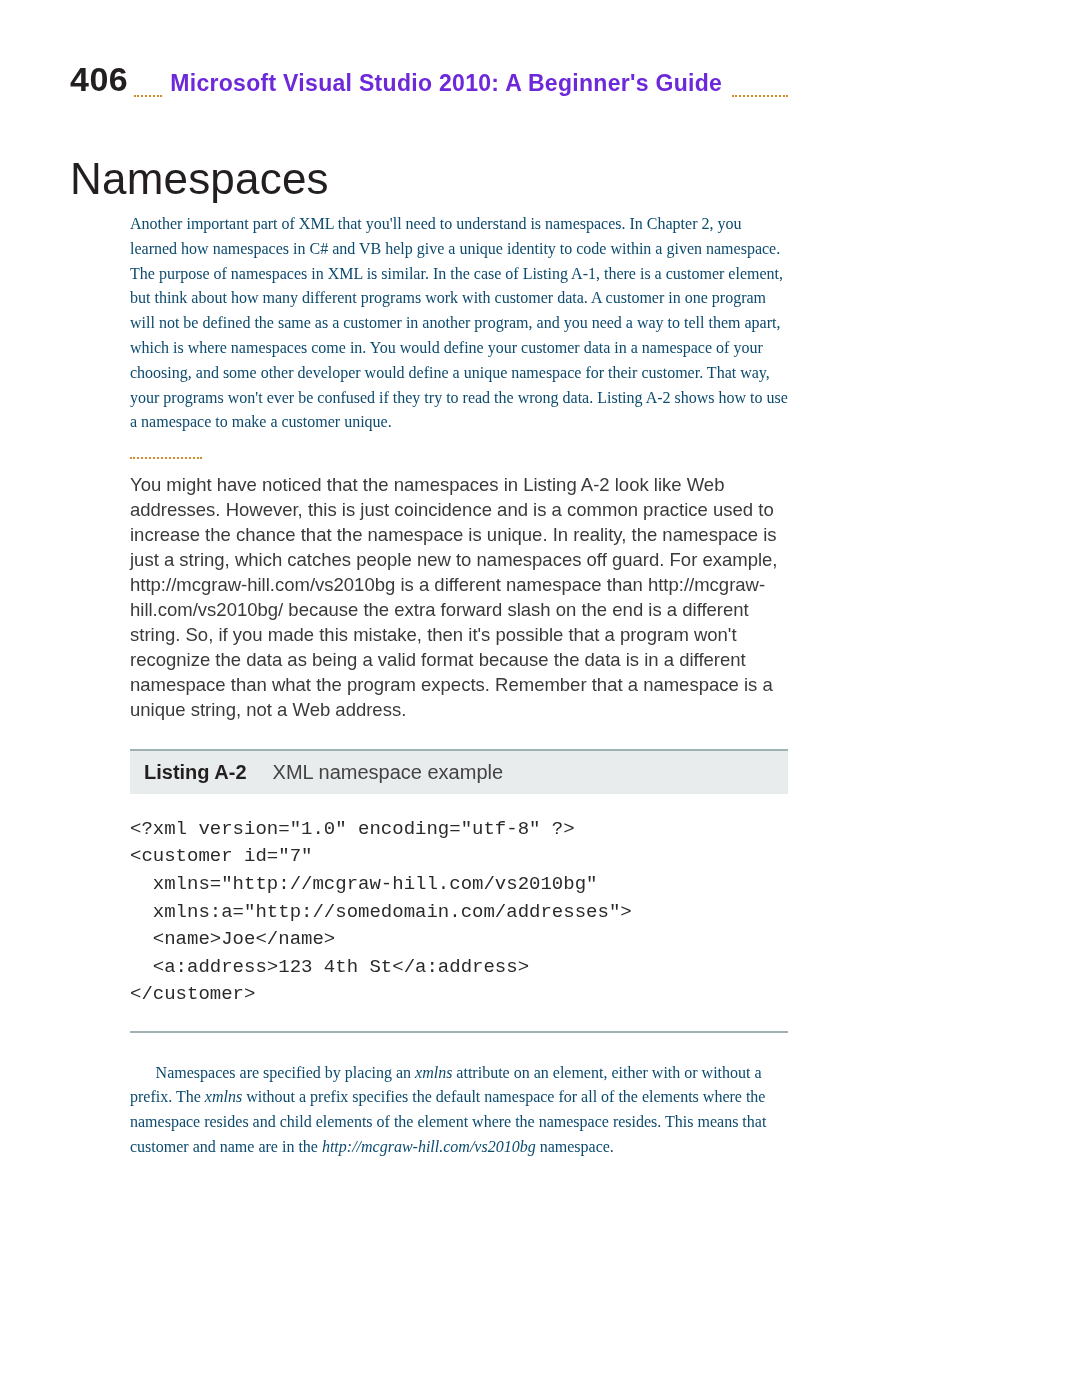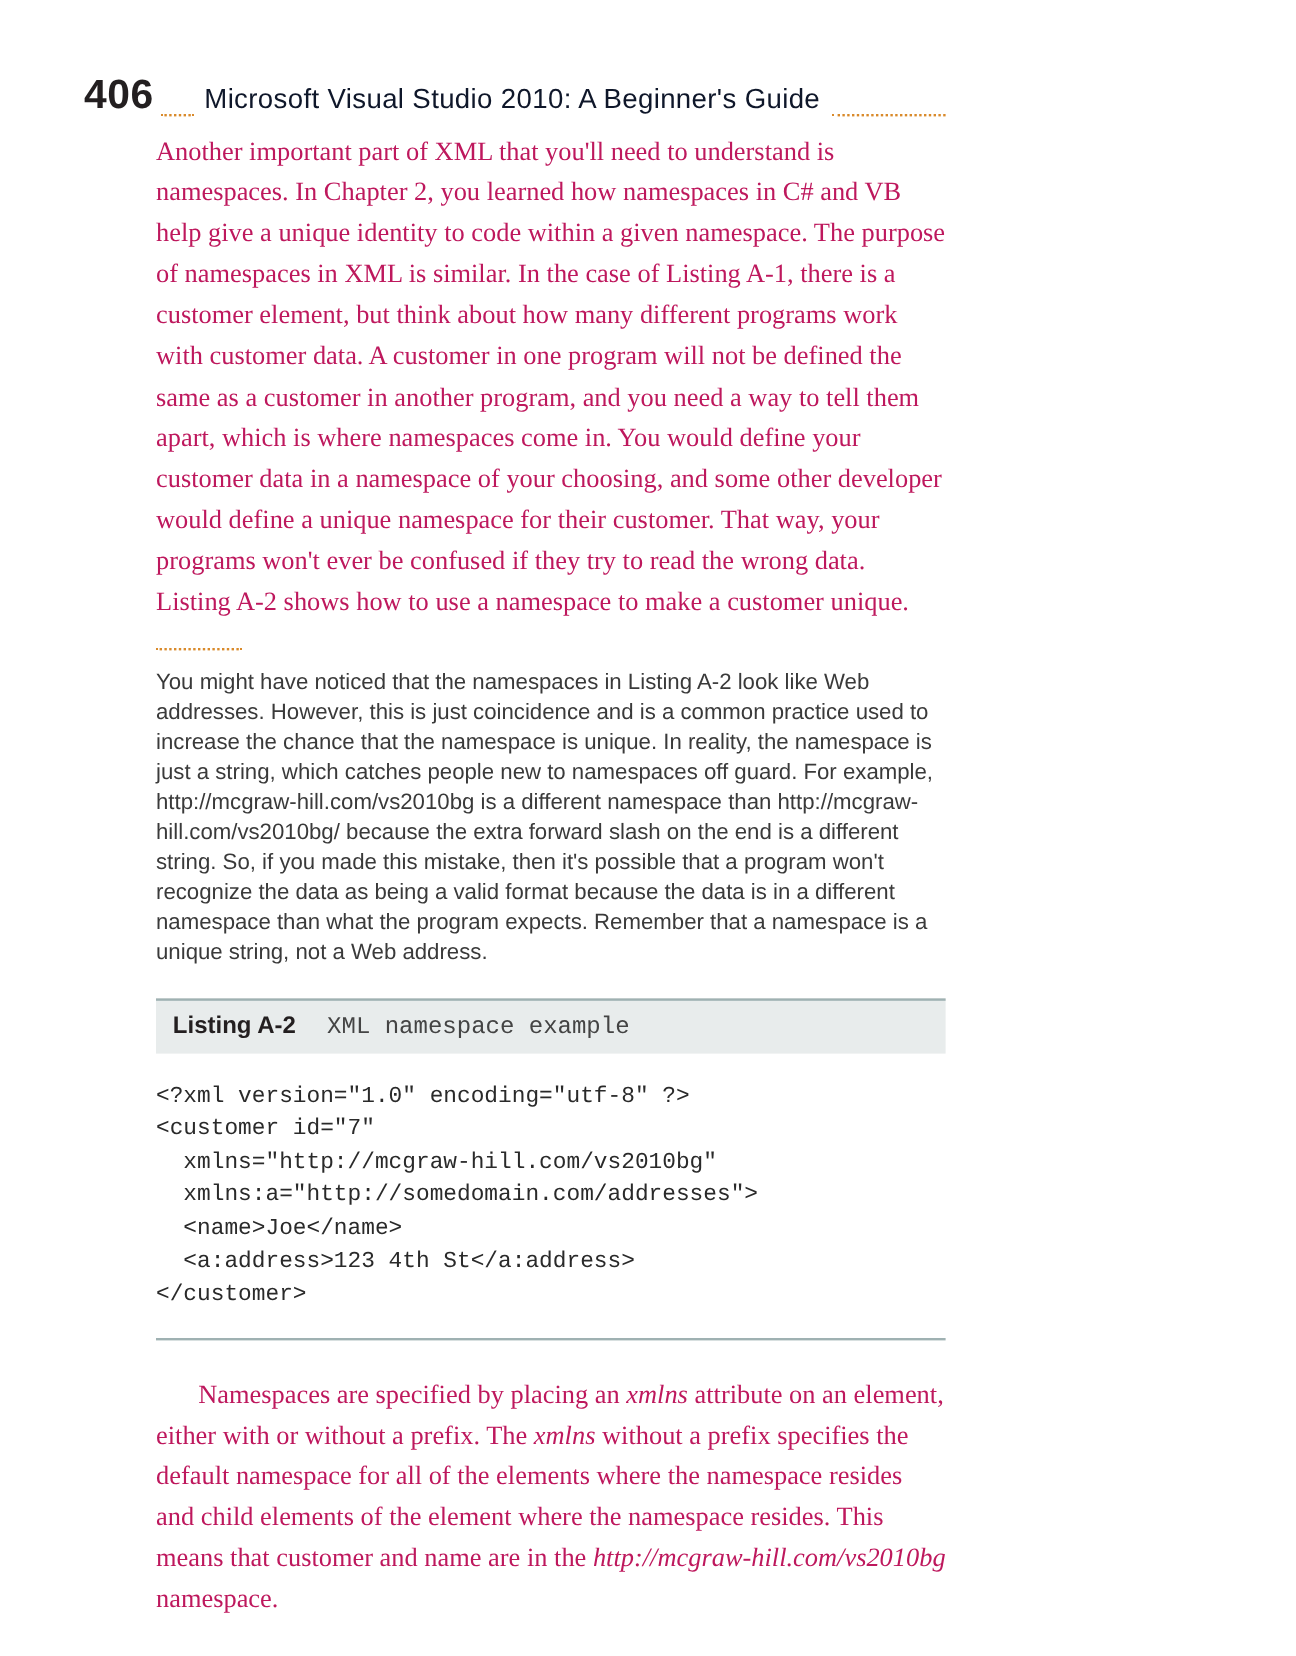--- a/index.html
+++ b/index.html
@@ -33,23 +33,23 @@
     flex: 0 0 auto;
     margin: 0 8px 2px 6px;
     border-bottom: 2px dotted #d2691e; 
     border-bottom-color: #d98a2b;
     width: 28px;
     align-self: flex-end;
     height: 0;
   }
   .book-title {
     font-family: 'Trebuchet MS', 'Lucida Sans', 'Segoe UI', sans-serif;
-    font-weight: 400;
+    font-weight: 700;
     font-size: 23px;
-    color: #0f172a;
+    color: #6d28d9;
     letter-spacing: 0.3px;
   }
   .dots-long {
     flex: 1 1 auto;
     margin-left: 10px;
     margin-bottom: 2px;
     border-bottom: 2px dotted #d98a2b;
     height: 0;
     align-self: flex-end;
   }
@@ -59,25 +59,25 @@
   h1.section {
     font-family: 'Trebuchet MS', 'Segoe UI', 'Lucida Sans', sans-serif;
     font-weight: 400;
     font-size: 44px;
     margin: 55px 0 8px -60px;
     color: #231f20;
     letter-spacing: 0.2px;
   }
   p.body {
     font-family: Georgia, 'Times New Roman', serif;
-    font-size: 22px;
+    font-size: 16px;
     line-height: 1.55;
     margin: 0 0 0 0;
     text-align: left;
-    color: #be185d;
+    color: #0c4a6e;
   }
   p.body + p.body { text-indent: 1.6em; }
   .tip-block { margin-top: 22px; }
   .tip-head {
     font-family: 'Trebuchet MS', Arial, sans-serif;
     font-weight: 700;
     font-style: italic;
     font-size: 22px;
     letter-spacing: 0.5px;
     color: #231f20;
@@ -101,21 +101,21 @@
     border-top: 2px solid #9fb1b2;
     padding: 10px 14px 10px 14px;
   }
   .listing-bar .listing-label {
     font-family: 'Trebuchet MS', Arial, sans-serif;
     font-weight: 700;
     font-size: 20px;
     color: #231f20;
   }
   .listing-bar .listing-caption {
-    font-family: Liberation Mono, monospace;
+    font-family: Liberation Sans, sans-serif;
     font-weight: 400;
     font-size: 20px;
     color: #444;
     margin-left: 22px;
   }
   pre.code {
     font-family: 'Courier New', Courier, monospace;
     font-size: 19px;
     line-height: 1.45;
     white-space: pre;
@@ -137,20 +137,21 @@
 
   <div class="running-head">
     <span class="page-num">406</span>
     <span class="dots-short"></span>
     <span class="book-title">Microsoft Visual Studio 2010: A Beginner's Guide</span>
     <span class="dots-long"></span>
   </div>
 
   <div class="content">
 
+    <h1 class="section">Namespaces</h1>
 
     <p class="body">Another important part of XML that you'll need to understand is namespaces. In Chapter 2, you learned how namespaces in C# and VB help give a unique identity to code within a given namespace. The purpose of namespaces in XML is similar. In the case of Listing A-1, there is a customer element, but think about how many different programs work with customer data. A customer in one program will not be defined the same as a customer in another program, and you need a way to tell them apart, which is where namespaces come in. You would define your customer data in a namespace of your choosing, and some other developer would define a unique namespace for their customer. That way, your programs won't ever be confused if they try to read the wrong data. Listing A-2 shows how to use a namespace to make a customer unique.</p>
 
     <div class="tip-block">
       <div class="tip-dots"></div>
       <div class="tip-text">You might have noticed that the namespaces in Listing A-2 look like Web addresses. However, this is just coincidence and is a common practice used to increase the chance that the namespace is unique. In reality, the namespace is just a string, which catches people new to namespaces off guard. For example, http://mcgraw-hill.com/vs2010bg is a different namespace than http://mcgraw-hill.com/vs2010bg/ because the extra forward slash on the end is a different string. So, if you made this mistake, then it's possible that a program won't recognize the data as being a valid format because the data is in a different namespace than what the program expects. Remember that a namespace is a unique string, not a Web address.</div>
     </div>
 
     <div class="listing-bar">
       <span class="listing-label">Listing A-2</span>

